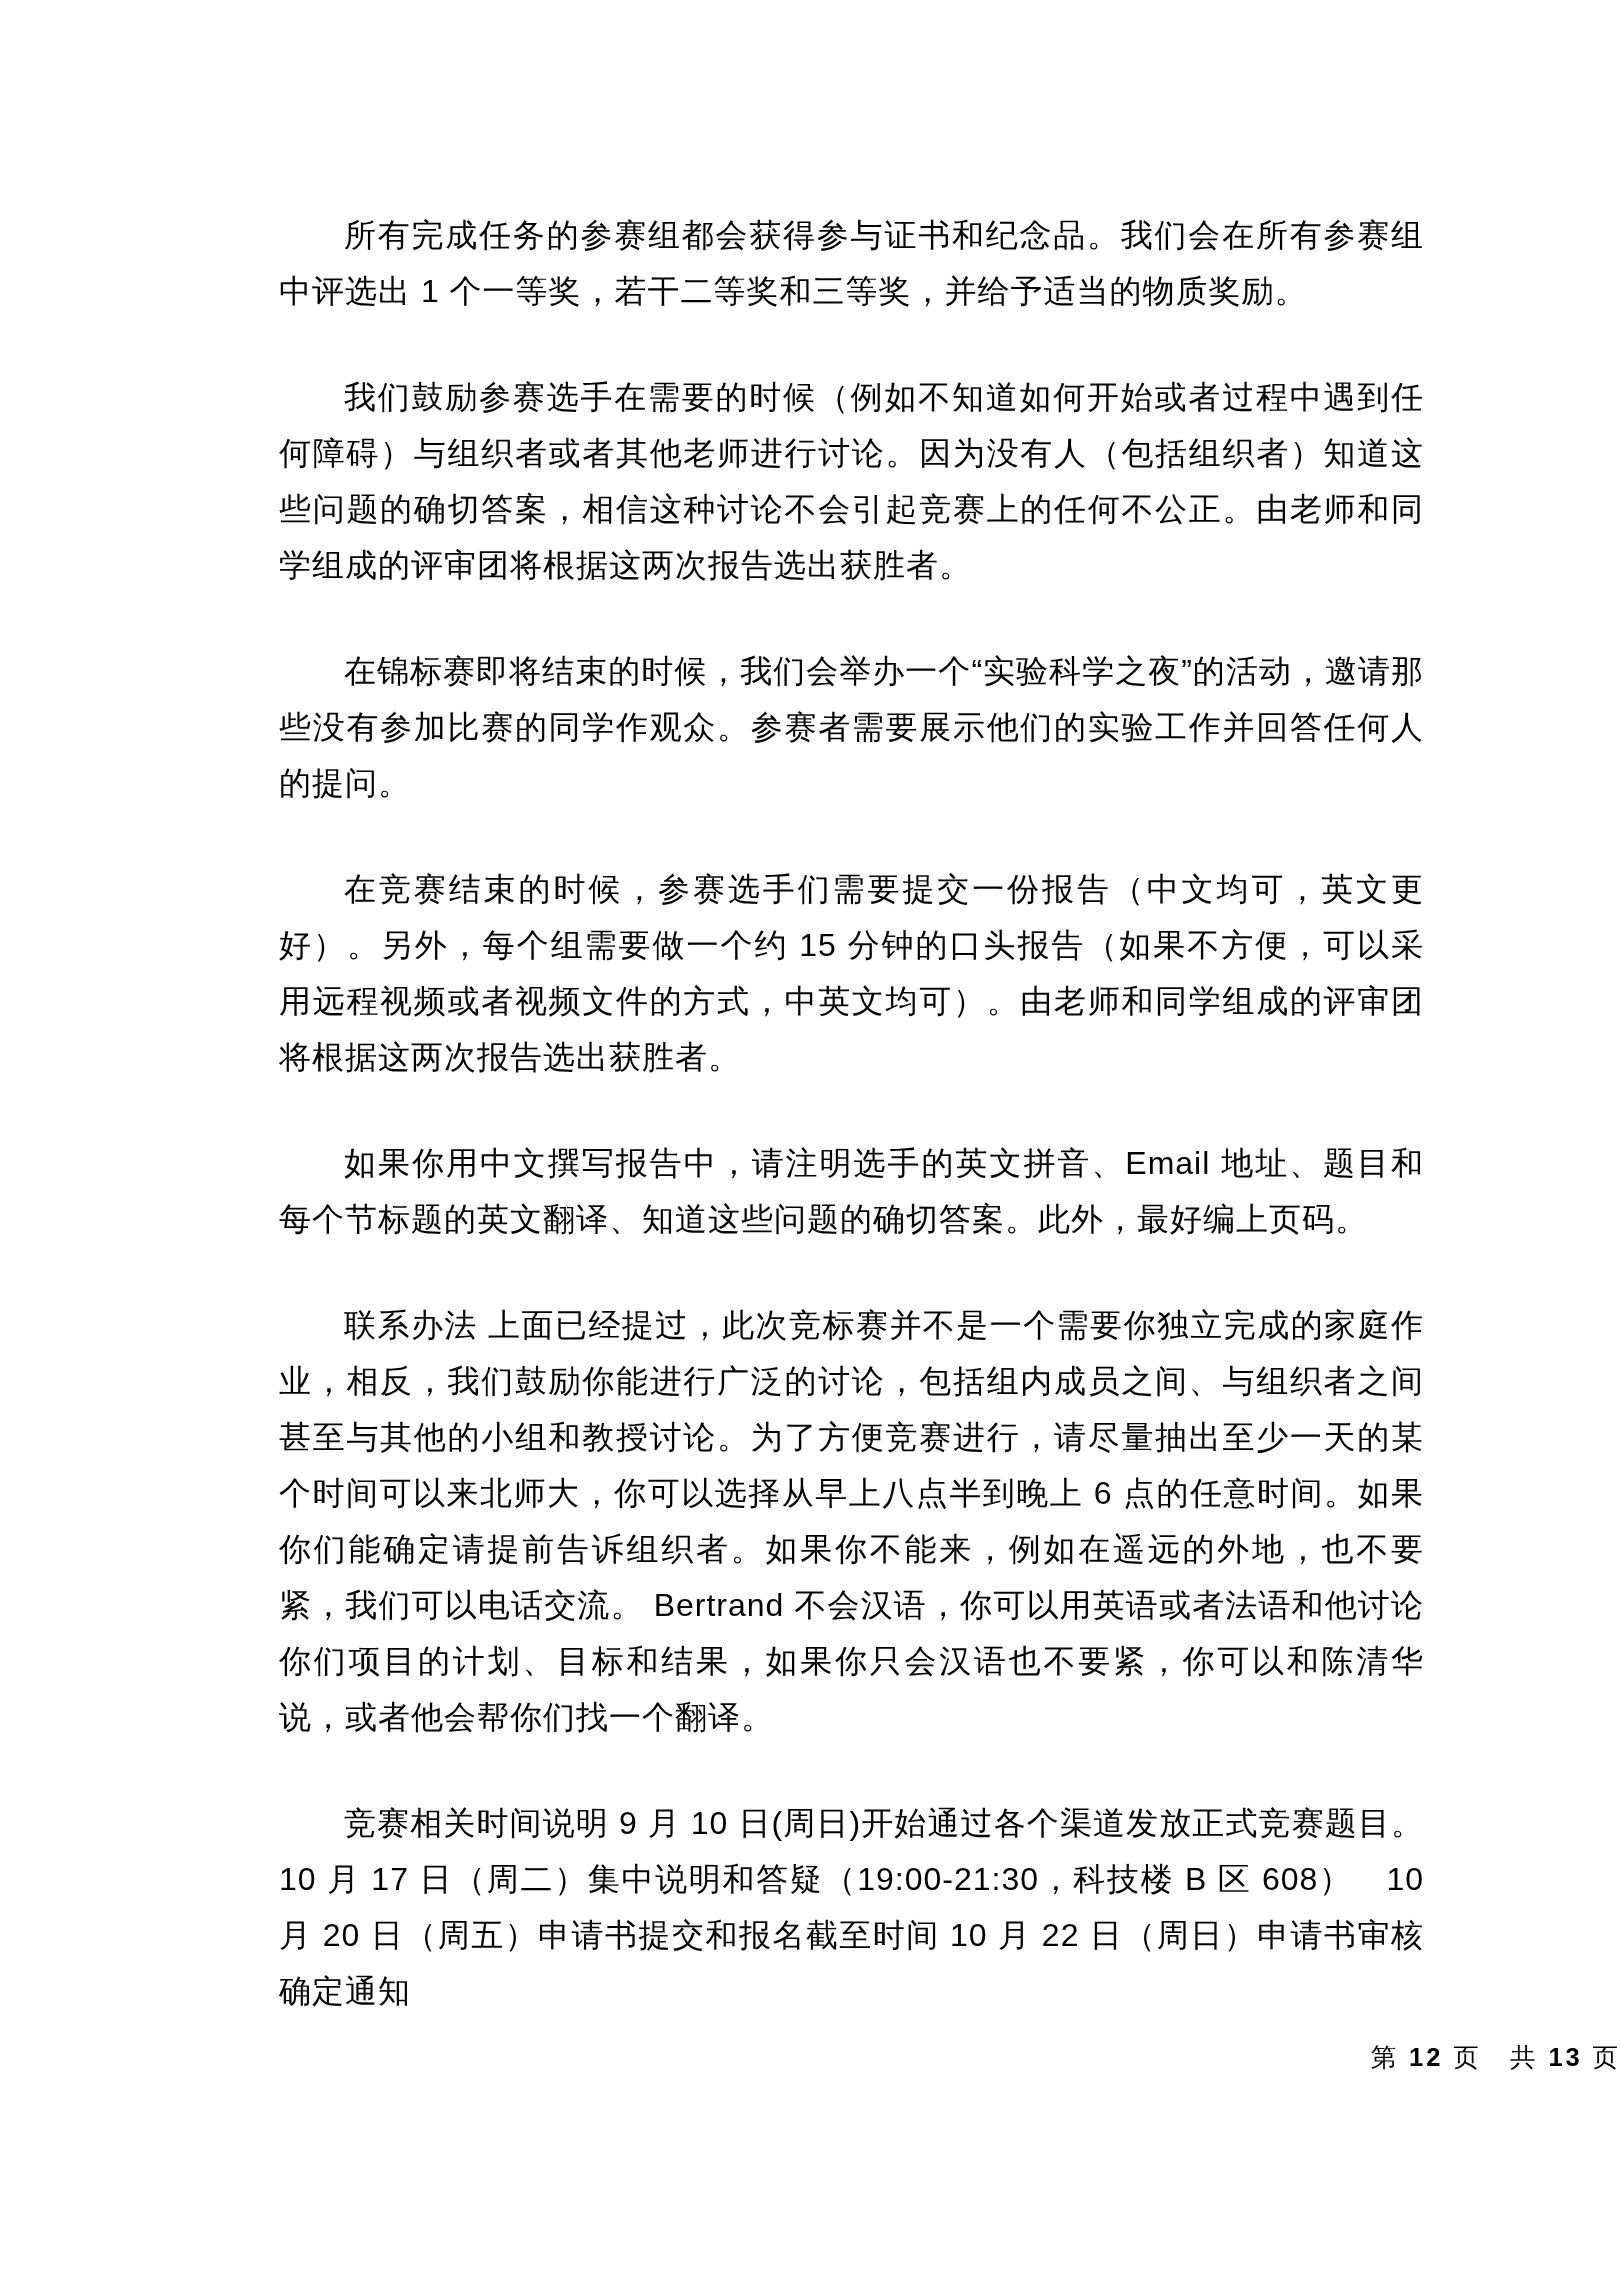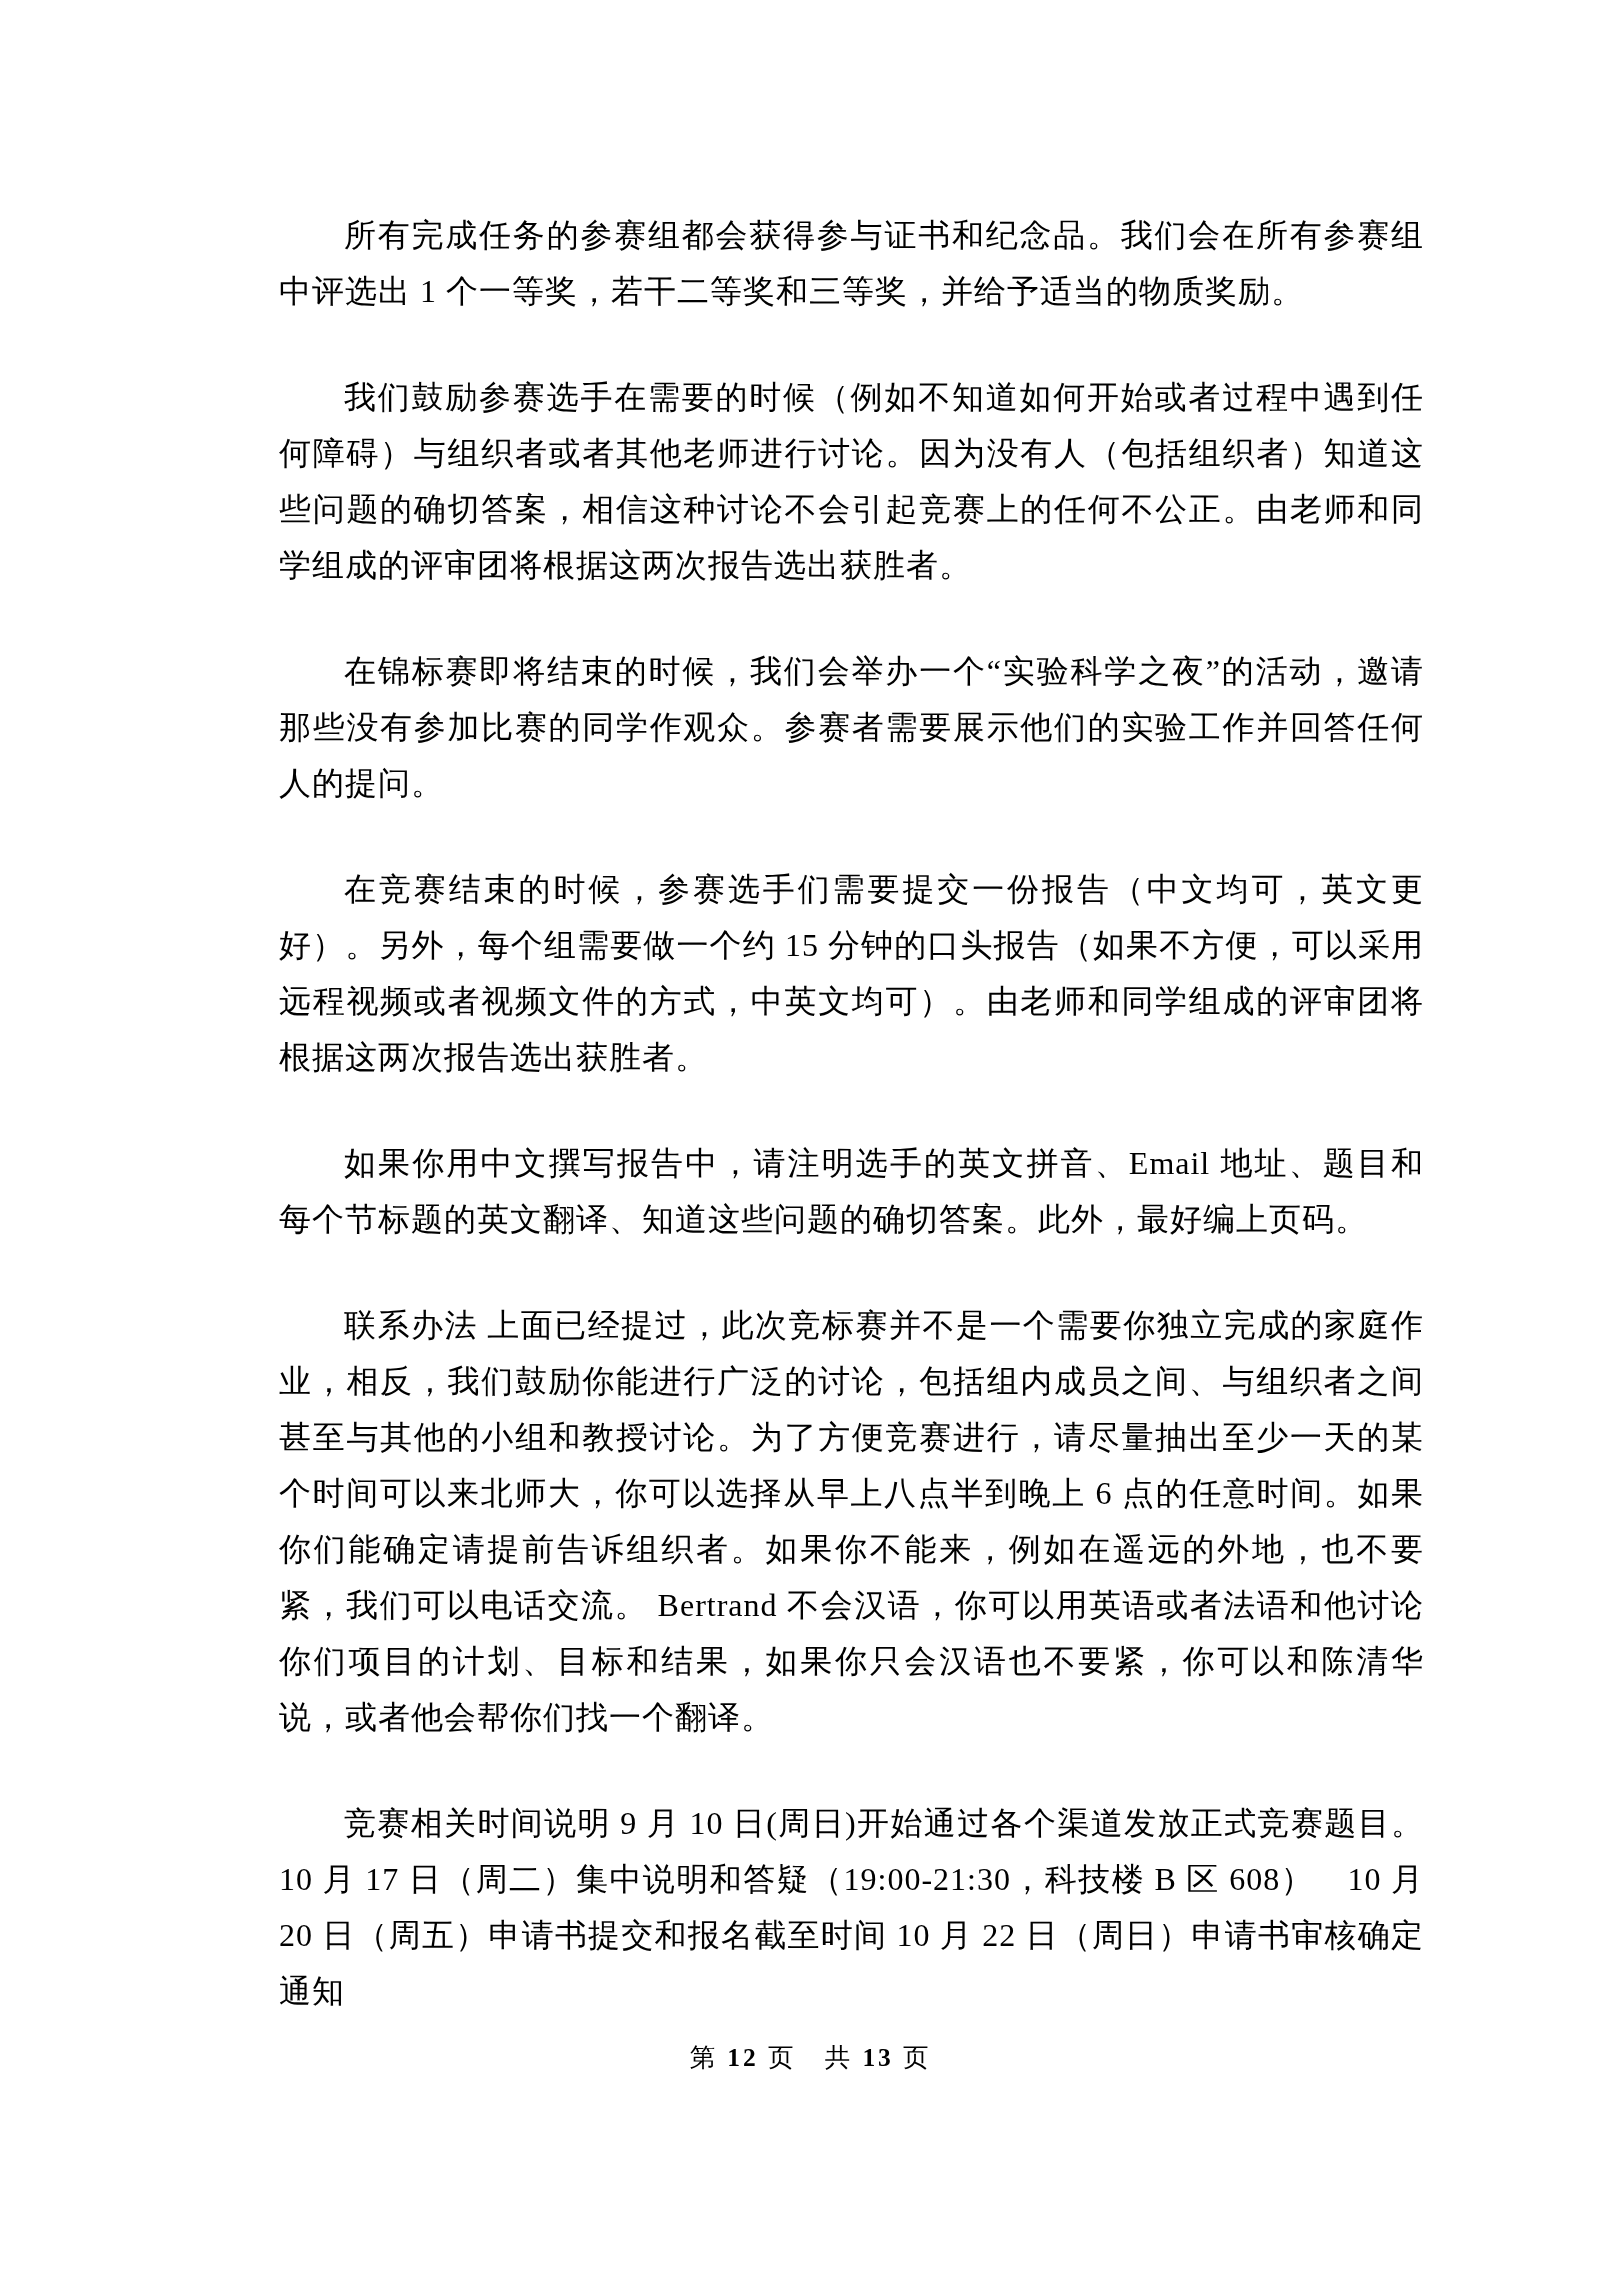--- a/index.html
+++ b/index.html
@@ -6,21 +6,21 @@
     margin: 0;
     padding: 0;
     background: #ffffff;
   }
   .page {
     position: relative;
     width: 1621px;
     height: 2292px;
     background: #ffffff;
     color: #000000;
-    font-family: Liberation Serif, serif;
+    font-family: Liberation Sans, sans-serif;
     overflow: hidden;
     border-radius: 31px;
   }
   .content {
     position: absolute;
     left: 279px;
     top: 207px;
     width: 1145px;
   }
   .content p {
@@ -30,21 +30,21 @@
     letter-spacing: 1px;
     text-indent: 65px;
     text-align: justify;
     word-break: normal;
   }
   .footer {
     position: absolute;
     left: 0;
     right: 0;
     top: 2043px;
-    text-align: center;
+    text-align: right;
     font-size: 25.5px;
     line-height: 29px;
     letter-spacing: 2.9px;
     color: #000000;
   }
   .footer .num {
     font-weight: bold;
   }
 </style>
 </head>

